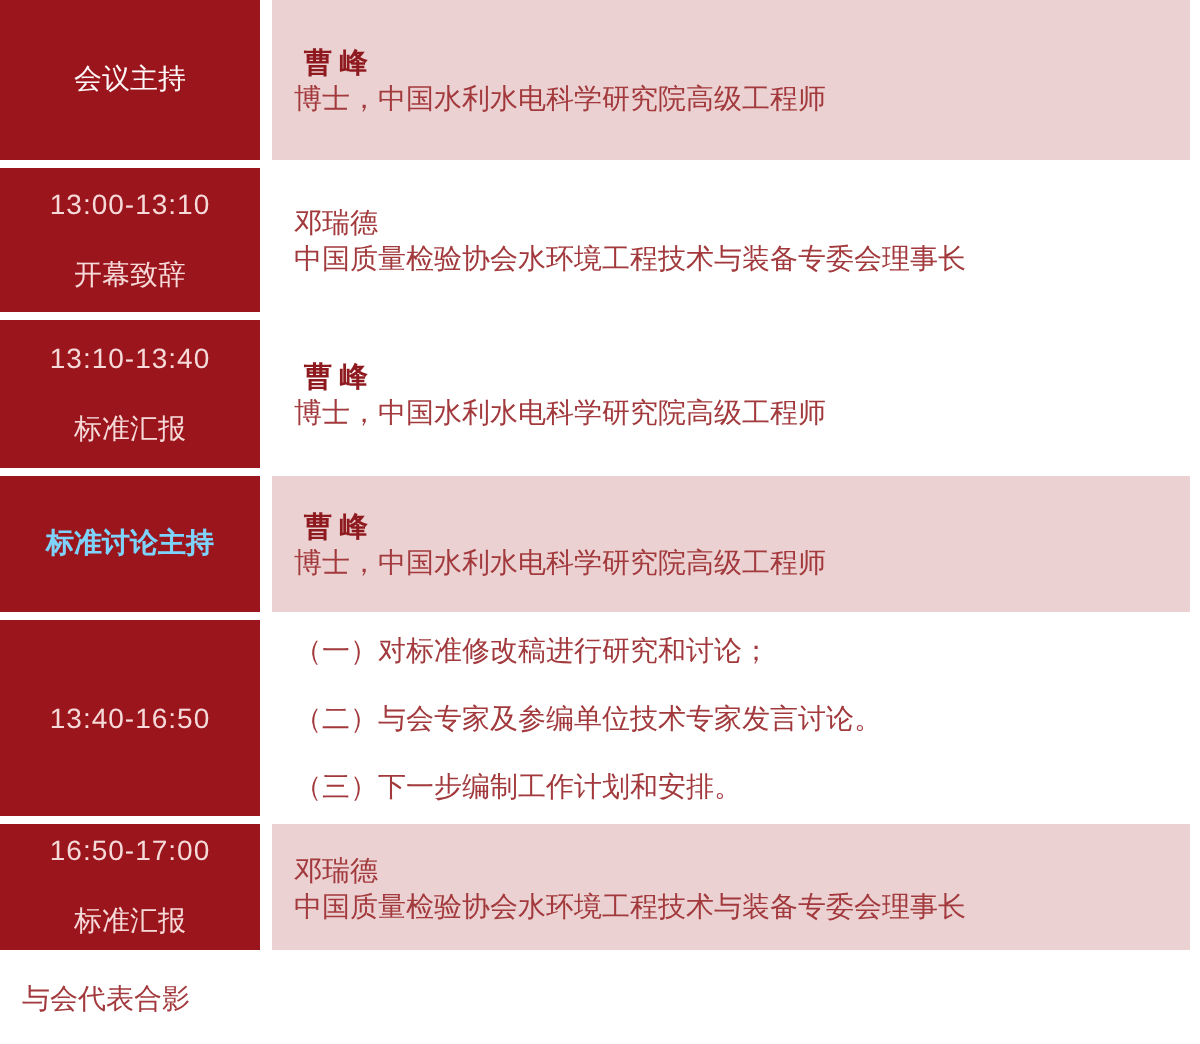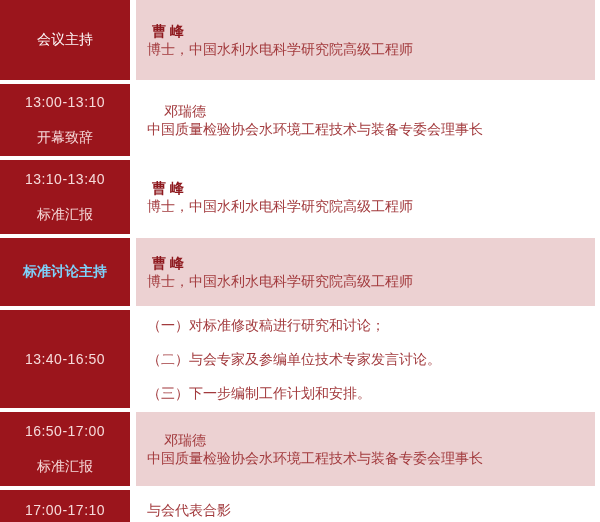--- a/index.html
+++ b/index.html
@@ -51,21 +51,21 @@
     font-size:14px;line-height:18px;
     color:var(--body-text);
     white-space:pre-wrap;
   }
   .right.pink{background:var(--highlight-bg);}
   .right .name{
     font-weight:700;
     color:var(--name-text);
     margin-left:5px;
   }
-  .right .name.regular{font-weight:400;margin-left:17px;color:var(--body-text);}
+  .right .name.regular{font-weight:400;margin-left:0;color:var(--body-text);}
   .right.list{gap:16px;}
 </style>
 </head>
 <body>
 
 <div class="agenda">
 
   <div class="row" style="height:80px;">
     <div class="cell left host">
       <div class="title">会议主持</div>
@@ -112,33 +112,30 @@
     <div class="cell left">
       <div class="time">13:40-16:50</div>
     </div>
     <div class="cell right list">
       <div class="line">（一）对标准修改稿进行研究和讨论；</div>
       <div class="line">（二）与会专家及参编单位技术专家发言讨论。</div>
       <div class="line">（三）下一步编制工作计划和安排。</div>
     </div>
   </div>
 
-  <div class="row" style="height:74px;">
+  <div class="row" style="height:63px;">
     <div class="cell left">
       <div class="time">16:50-17:00</div>
       <div class="title">标准汇报</div>
     </div>
     <div class="cell right pink">
       <div class="name regular">邓瑞德</div>
       <div class="line">中国质量检验协会水环境工程技术与装备专委会理事长</div>
     </div>
   </div>
 
   <div class="row" style="height:40px;">
-    <div class="cell left">
-      <div class="time">17:00-17:10</div>
-    </div>
     <div class="cell right">
       <div class="line">与会代表合影</div>
     </div>
   </div>
 
 </div>
 
 </body></html>

